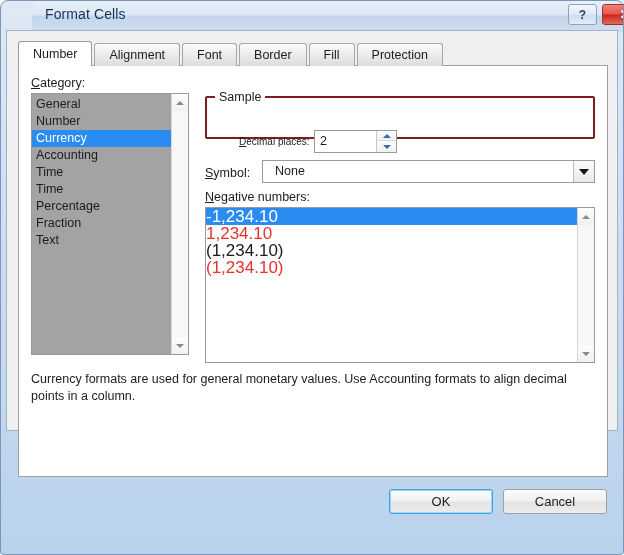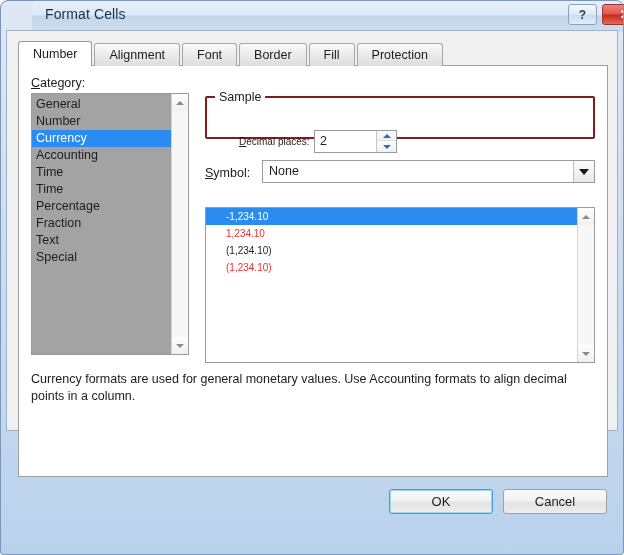--- a/index.html
+++ b/index.html
@@ -259,21 +259,21 @@
     font-size: 12.5px; color: #1c1c1c;
   }
   #symbol-combo {
     position: absolute;
     left: 243px; top: 94px;
     width: 333px; height: 23px;
     background: #ffffff;
     border: 1px solid #9a9a9a;
   }
   #symbol-value {
-    position: absolute; left: 6px; top: 3px;
+    position: absolute; left: 12px; top: 3px;
     font-size: 12.5px; color: #1c1c1c;
   }
   #symbol-drop {
     position: absolute;
     right: 0; top: 0;
     width: 21px; height: 21px;
     background: linear-gradient(to bottom, #fbfbfb, #e9e9e9);
     border-left: 1px solid #c0c0c0;
     display: flex; align-items: center; justify-content: center;
     cursor: default;
@@ -298,22 +298,22 @@
     border: 1px solid #9a9a9a;
     overflow: hidden;
   }
   #negative-items {
     position: absolute;
     left: 0; top: 0; right: 17px;
   }
   .neg-item {
     height: 17px;
     line-height: 17px;
-    padding-left: 20px;
-    font-size: 10px;
+    padding-left: 0;
+    font-size: 17px;
     color: #1c1c1c;
     white-space: nowrap;
     cursor: default;
   }
   .neg-item.selected { background: #2a8cf0; color: #ffffff; }
   .neg-item.red { color: #e8322a; }
 
   
   #description {
     position: absolute;
@@ -374,21 +374,20 @@
         <div id="category-items">
             <div class="cat-item">General</div>
             <div class="cat-item">Number</div>
             <div class="cat-item selected">Currency</div>
             <div class="cat-item">Accounting</div>
             <div class="cat-item">Time</div>
             <div class="cat-item">Time</div>
             <div class="cat-item">Percentage</div>
             <div class="cat-item">Fraction</div>
             <div class="cat-item">Text</div>
-            <div class="cat-item">Special</div>
           </div>
         <div class="vscroll">
           <div class="sb-btn sb-up">
               <span class="arrow-up"></span>
             </div>
           <div class="sb-btn sb-down">
               <span class="arrow-down"></span>
             </div>
         </div>
       </div>
@@ -412,20 +411,21 @@
       </div>
 
       <div id="symbol-label"><span class="ul">S</span><span>ymbol:</span></div>
       <div id="symbol-combo">
         <div id="symbol-value">None</div>
         <div id="symbol-drop">
             <span class="tri-drop"></span>
           </div>
       </div>
 
+      <div id="negative-label"><span class="ul">N</span><span>egative numbers:</span></div>
       <div id="negative-list">
         <div id="negative-items">
             <div class="neg-item selected">-1,234.10</div>
             <div class="neg-item red">1,234.10</div>
             <div class="neg-item">(1,234.10)</div>
             <div class="neg-item red">(1,234.10)</div>
           </div>
         <div class="vscroll">
           <div class="sb-btn sb-up">
               <span class="arrow-up"></span>

